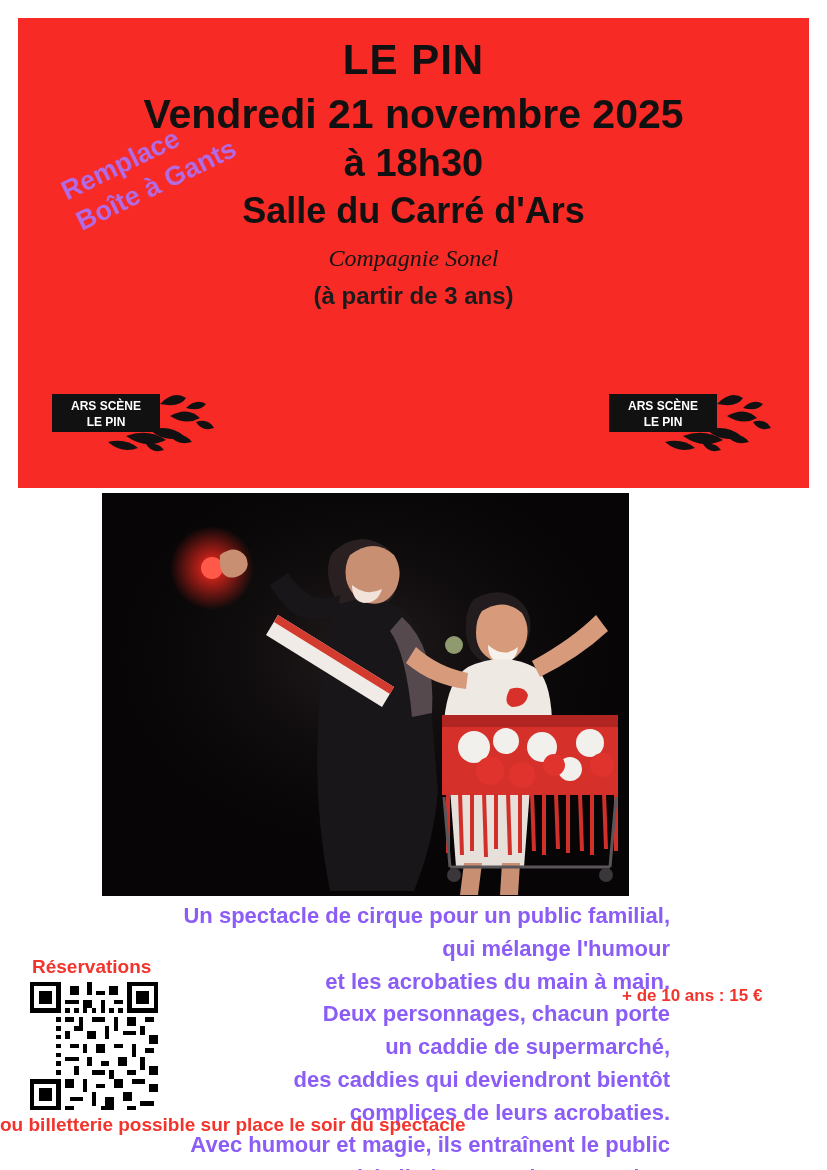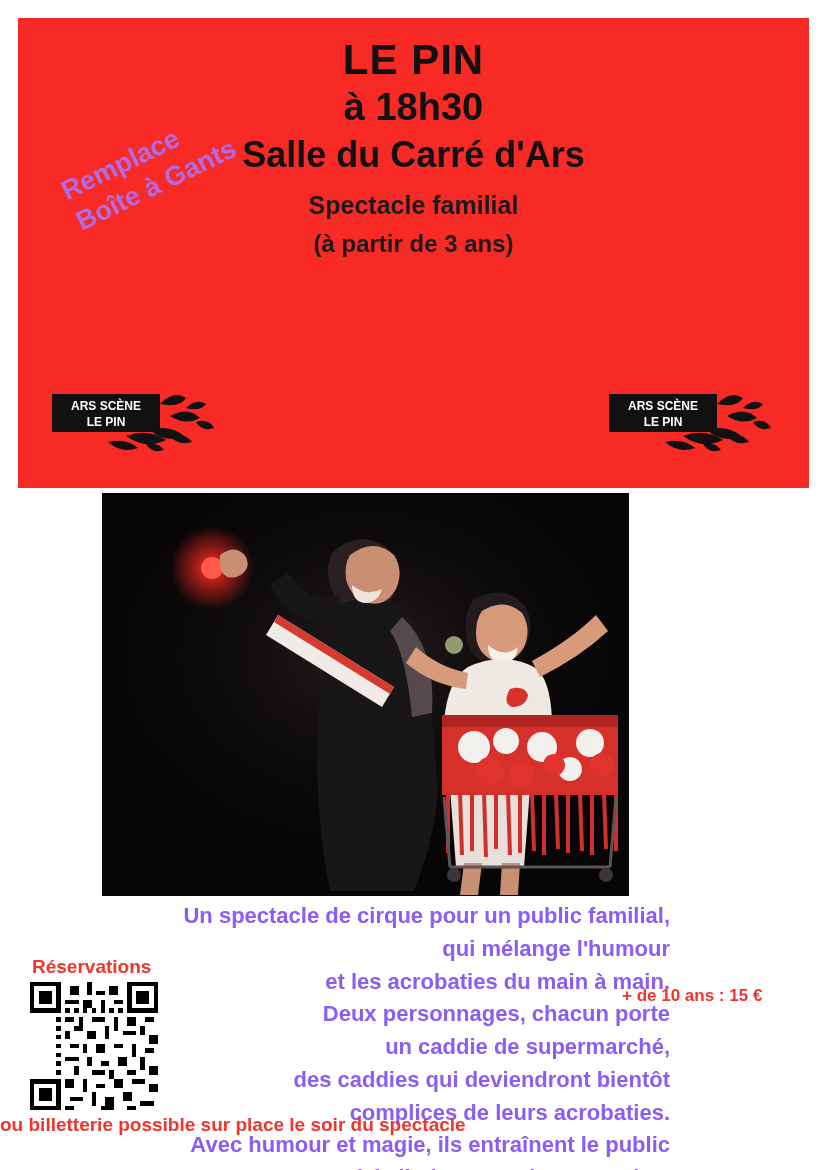--- a/index.html
+++ b/index.html
@@ -188,23 +188,24 @@
     color: #f2342c;
   }
 </style>
 </head>
 <body>
 
 <div class="poster-header">
 
   <div class="title-stack">
     <div class="venue-name">LE PIN</div>
+    <div class="date-line">Vendredi 21 novembre 2025</div>
     <div class="time-line">à 18h30</div>
     <div class="hall-line">Salle du Carré d'Ars</div>
-    <div class="genre">Spectacle familial</div>
+    <div class="company">Compagnie Sonel</div>
     <div class="age">(à partir de 3 ans)</div>
   </div>
 
   <div class="replaces-stamp">Remplace
 Boîte à Gants</div>
 
   <div class="logo left">
     <svg viewBox="0 0 170 85" xmlns="http://www.w3.org/2000/svg">
       <rect x="2" y="8" width="108" height="38" fill="#111111"></rect>
       <text x="56" y="24" font-family="Liberation Sans, sans-serif" font-size="12" font-weight="bold" fill="#ffffff" text-anchor="middle">ARS SCÈNE</text>

